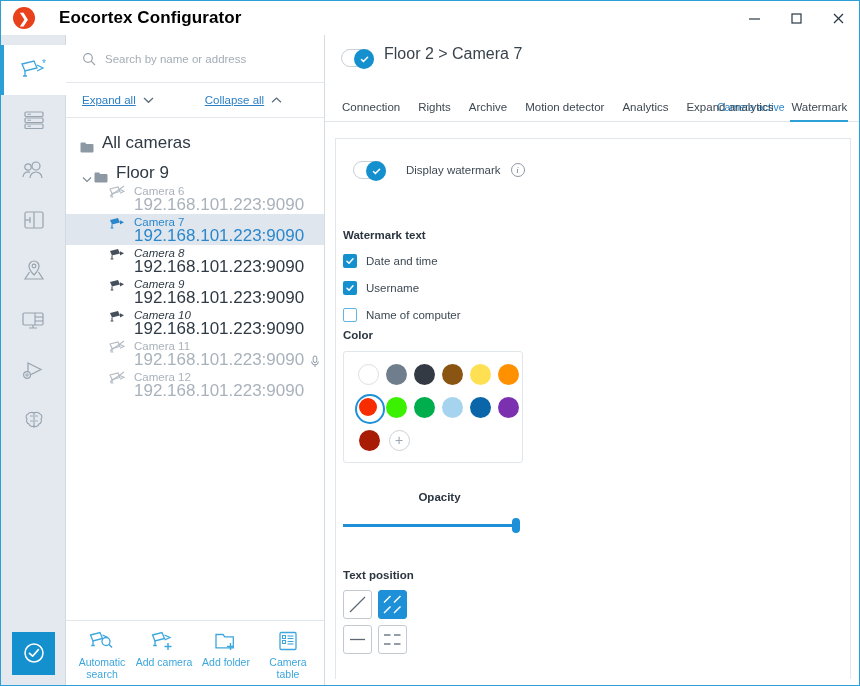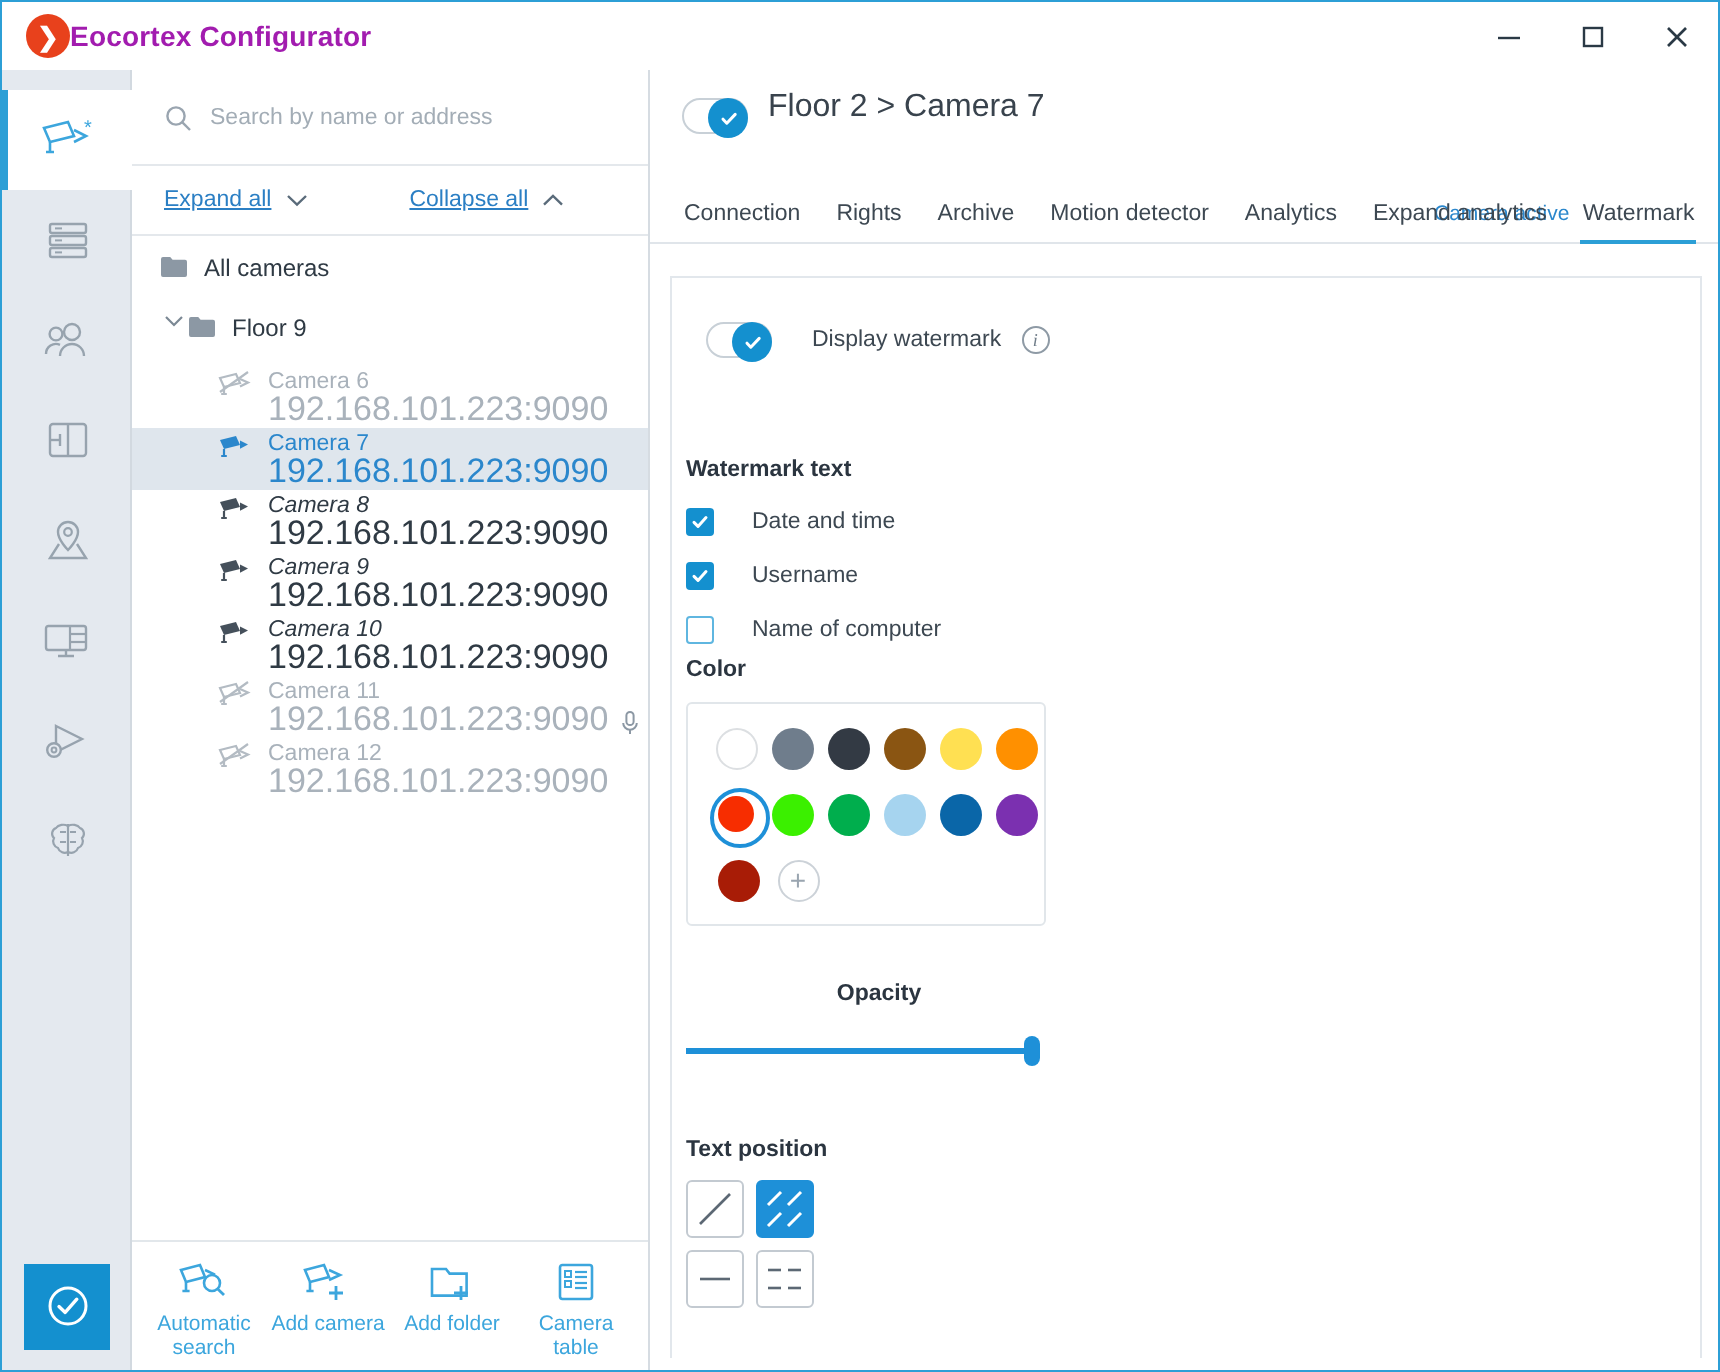--- a/index.html
+++ b/index.html
@@ -26,22 +26,22 @@
   }
   .app-logo {
     margin-left: 12px;
     width: 22px; height: 22px; border-radius: 50%;
     background: #e8411c;
     display: flex; align-items: center; justify-content: center;
     color: #fff; font-size: 13px; font-weight: bold;
     line-height: 1;
   }
   .app-title {
-    margin-left: 0;
-    font-size: 14px; font-weight: bold; color: #a21caf;
+    margin-left: 24px;
+    font-size: 17px; font-weight: bold; color: #000000;
     letter-spacing: .1px;
   }
   .win-controls {
     position: absolute; right: 0; top: 0;
     height: 34px; display: flex; align-items: center;
   }
   .win-btn {
     width: 42px; height: 34px;
     display: flex; align-items: center; justify-content: center;
     color: #2a3945;
@@ -119,24 +119,24 @@
   }
   .expand-link .chev { margin-left: 7px; color: #5a6b7a; display: flex; }
   .expand-gap { width: 51px; }
 
   .tree {
     padding-top: 9px;
     height: 540px;
     overflow: hidden;
   }
   .tree-node {
-    display: flex; align-items: flex-start;
+    display: flex; align-items: flex-end;
     height: 26px;
     padding-left: 14px;
-    font-size: 12px; color: #2f3a44;
+    font-size: 17px; color: #2f3a44;
   }
   .tree-node .twisty {
     width: 14px; display: flex; align-items: center; justify-content: center;
     color: #7b8894;
   }
   .tree-node .folder { margin-right: 8px; display: flex; color: #8c98a4; }
   .node-indent-1 { padding-left: 14px; }
 
   .cam-row {
     display: flex; align-items: flex-start;
@@ -254,21 +254,21 @@
     display: flex; align-items: center;
     margin-left: 7px; margin-top: 13px;
   }
   .cb {
     width: 14px; height: 14px; border-radius: 2px;
     display: flex; align-items: center; justify-content: center;
     flex: none;
   }
   .cb.on { background: #1490cf; color: #fff; }
   .cb.off { background: #fff; border: 1.5px solid #5fb6e0; }
-  .cb-label { font-size: 11.5px; color: #3d4852; margin-left: 19px; }
+  .cb-label { font-size: 11.5px; color: #3d4852; margin-left: 9px; }
 
   .color-block { position: absolute; left: 0; top: 190px; }
   .color-box {
     margin: 10px 0 0 7px;
     width: 180px;
     border: 1px solid #e1e6ea;
     border-radius: 3px;
     padding: 10px 0 10px 10px;
     background: #fff;
   }

